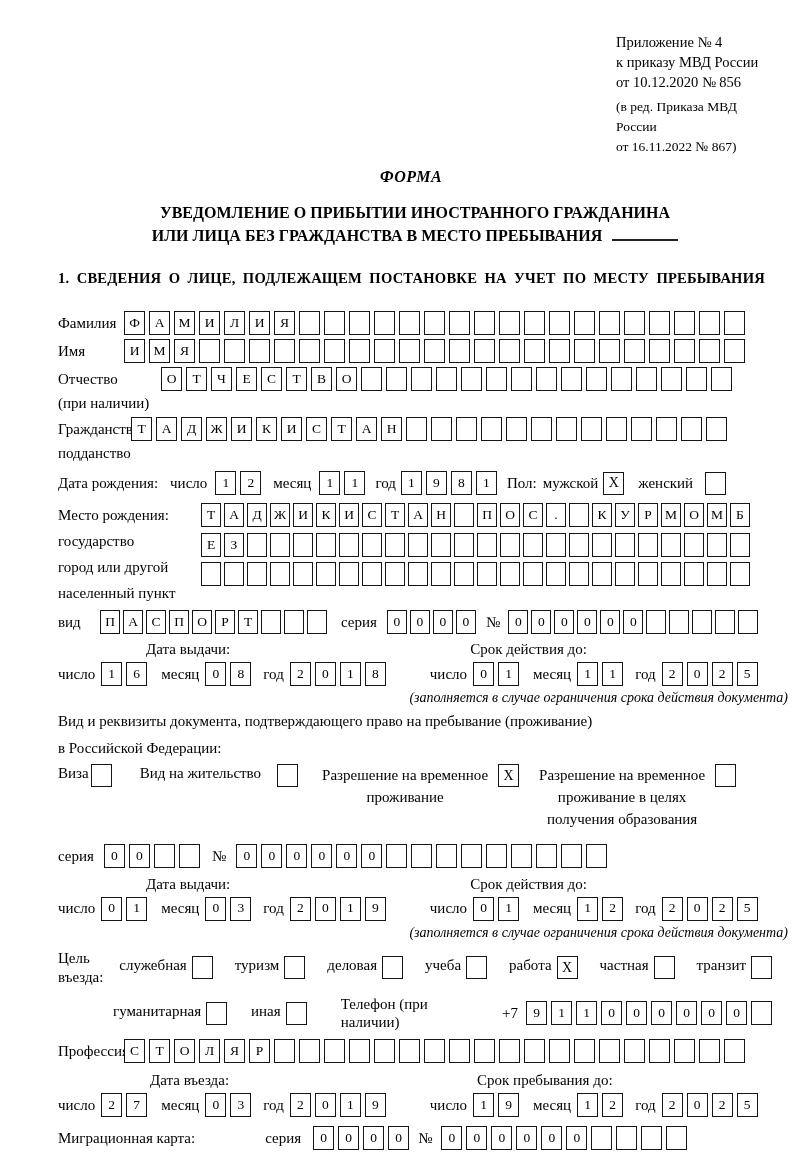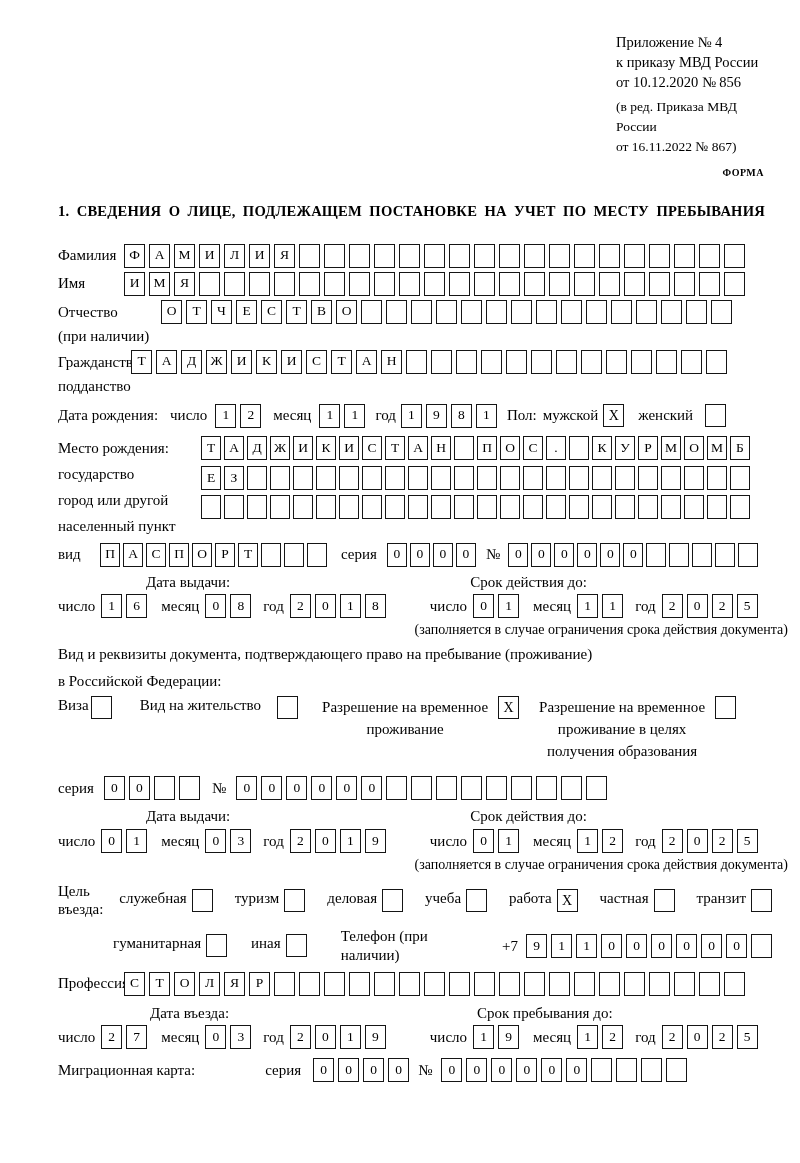--- a/index.html
+++ b/index.html
@@ -9,21 +9,21 @@
     background:#ffffff; color:#000;
     font-family:"Liberation Serif","DejaVu Serif",serif;
     font-size:15px; line-height:1.25;
   }
   .page { padding:32px 28px 0 58px; }
 
   
   .appendix { margin-left:558px; font-size:14.5px; }
   .appendix div { line-height:20px; }
   .appendix .amend { font-size:13.5px; margin-top:5px; }
-  .forma { text-align:right; padding-right:8px; font-weight:bold; font-size:10px; margin-top:10px; letter-spacing:.5px; }
+  .forma { text-align:center; padding-right:8px; font-weight:bold; font-size:16px; margin-top:10px; letter-spacing:.5px;font-style:italic; }
 
   
   .title { text-align:center; font-weight:bold; font-size:16px; margin-top:14px; line-height:23px; }
   .blank-line { display:inline-block; width:66px; border-bottom:2px solid #222; height:14px; margin-left:10px; }
 
   .section-heading { font-weight:bold; font-size:14.6px; margin-top:22px; letter-spacing:.2px; word-spacing:3.5px; white-space:nowrap; }
 
   
   .cells { display:inline-flex; gap:4px; flex:none; }
   .cell { flex:none; width:21px; height:24px; border:1.7px solid #151515;
@@ -35,21 +35,21 @@
           display:inline-flex; align-items:center; justify-content:center; font-size:14px; }
 
   .frow { display:flex; align-items:center; }
   .flabel { flex:none; }
   .stack { line-height:24px; }
 
   .doc-heading { text-align:center; font-weight:bold; font-size:14.8px; margin-top:6px; }
   .date-headers { display:flex; font-size:15px; }
   .num-row { display:flex; align-items:center; margin-top:3px; }
   .num-row .lbl { margin:0 6px 0 0; }
-  .note { text-align:right; font-size:14px; margin-top:3px; margin-right:-16px; }
+  .note { text-align:right; font-size:14px; margin-top:3px; margin-right:-16px;font-style:italic; }
 
   .ck { display:inline-flex; align-items:flex-start; }
   .ck .ck-label { margin-right:5px; }
   .opt { display:flex; align-items:flex-start; }
   .opt .opt-label { text-align:center; line-height:22px; }
   .opt .checkbox { margin-left:10px; }
 </style>
 </head>
 <body>
 
@@ -58,20 +58,24 @@
   <div class="appendix">
     <div>Приложение № 4</div>
     <div>к приказу МВД России</div>
     <div>от 10.12.2020 № 856</div>
     <div class="amend">(в ред. Приказа МВД России</div>
     <div class="amend" style="margin-top:0">от 16.11.2022 № 867)</div>
   </div>
 
   <div class="forma">ФОРМА</div>
 
+  <div class="title">
+    <div>УВЕДОМЛЕНИЕ О ПРИБЫТИИ ИНОСТРАННОГО ГРАЖДАНИНА</div>
+    <div><span>ИЛИ ЛИЦА БЕЗ ГРАЖДАНСТВА В МЕСТО ПРЕБЫВАНИЯ</span><span class="blank-line"></span></div>
+  </div>
 
   <div class="section-heading">1. СВЕДЕНИЯ О ЛИЦЕ, ПОДЛЕЖАЩЕМ ПОСТАНОВКЕ НА УЧЕТ ПО МЕСТУ ПРЕБЫВАНИЯ</div>
 
   <div class="frow" style="margin-top:24px">
     <span class="flabel" style="width:66px">Фамилия</span>
     <span class="cells">
         <span class="cell">Ф</span>
         <span class="cell">А</span>
         <span class="cell">М</span>
         <span class="cell">И</span>

